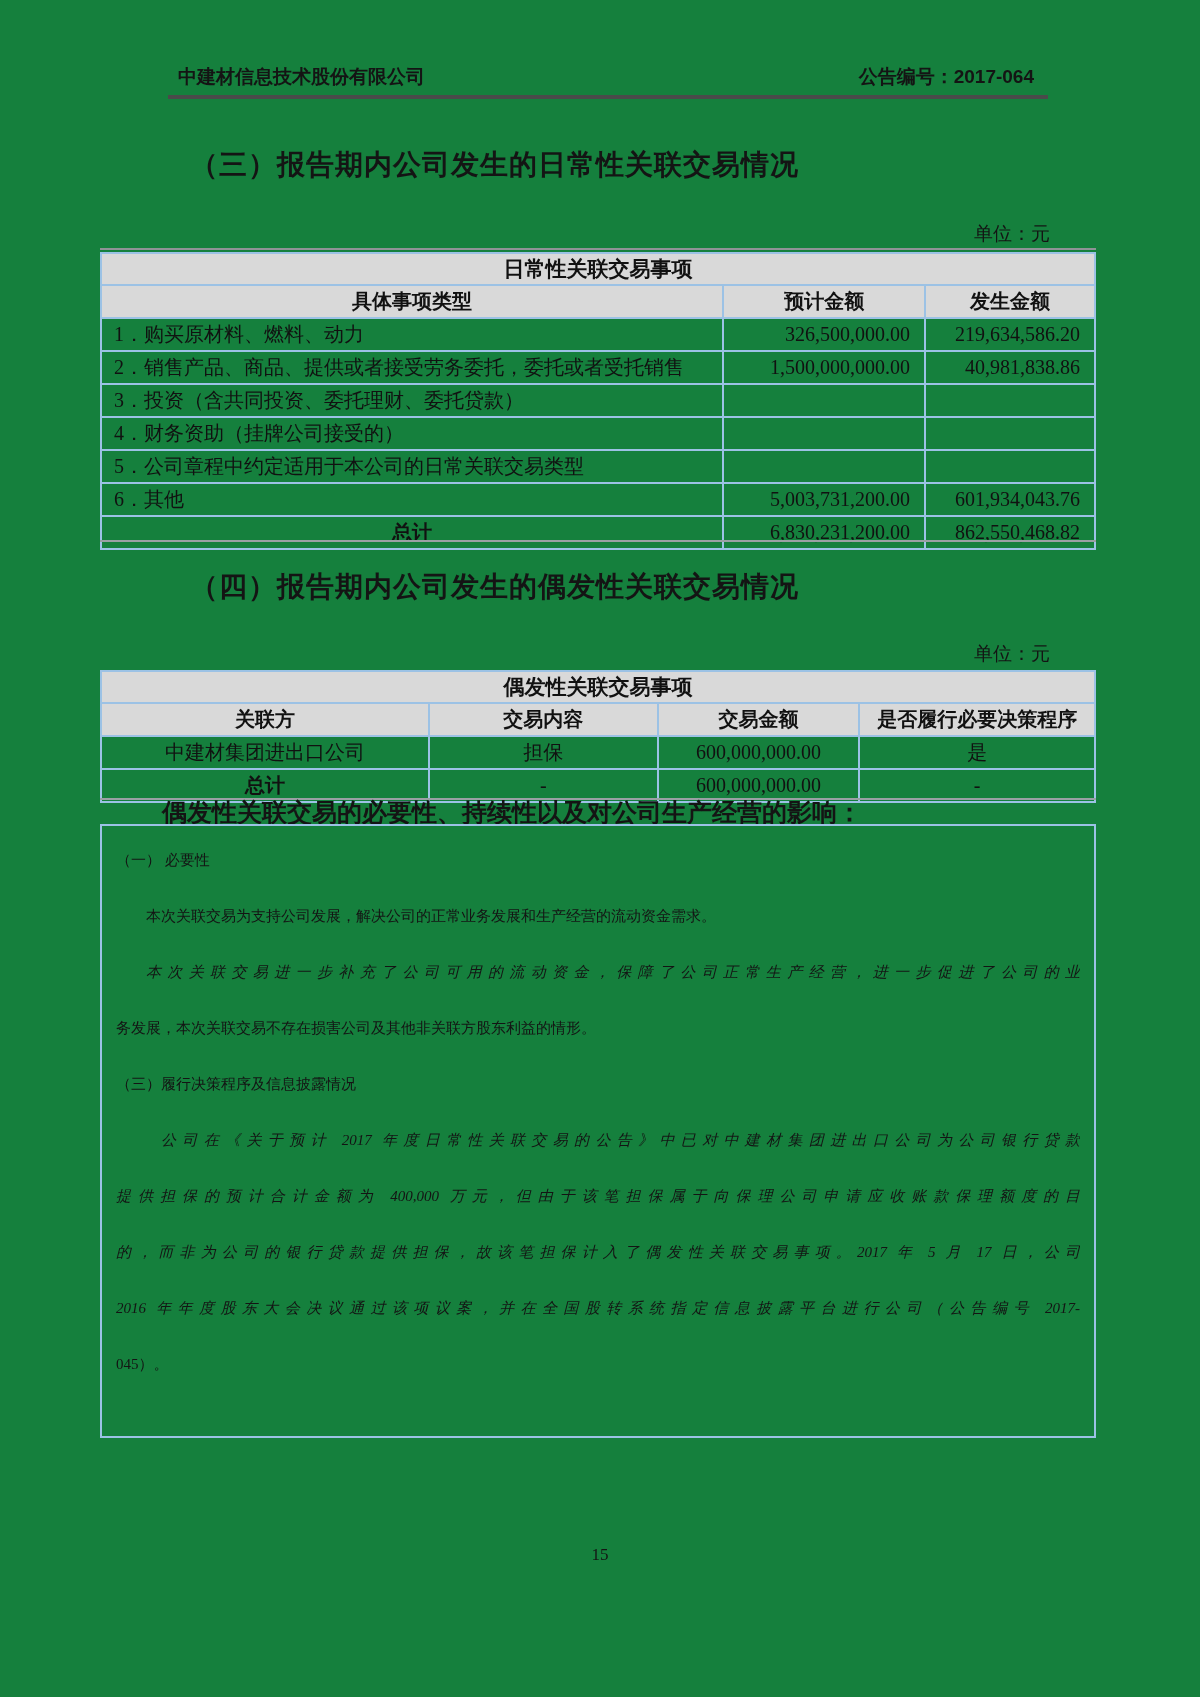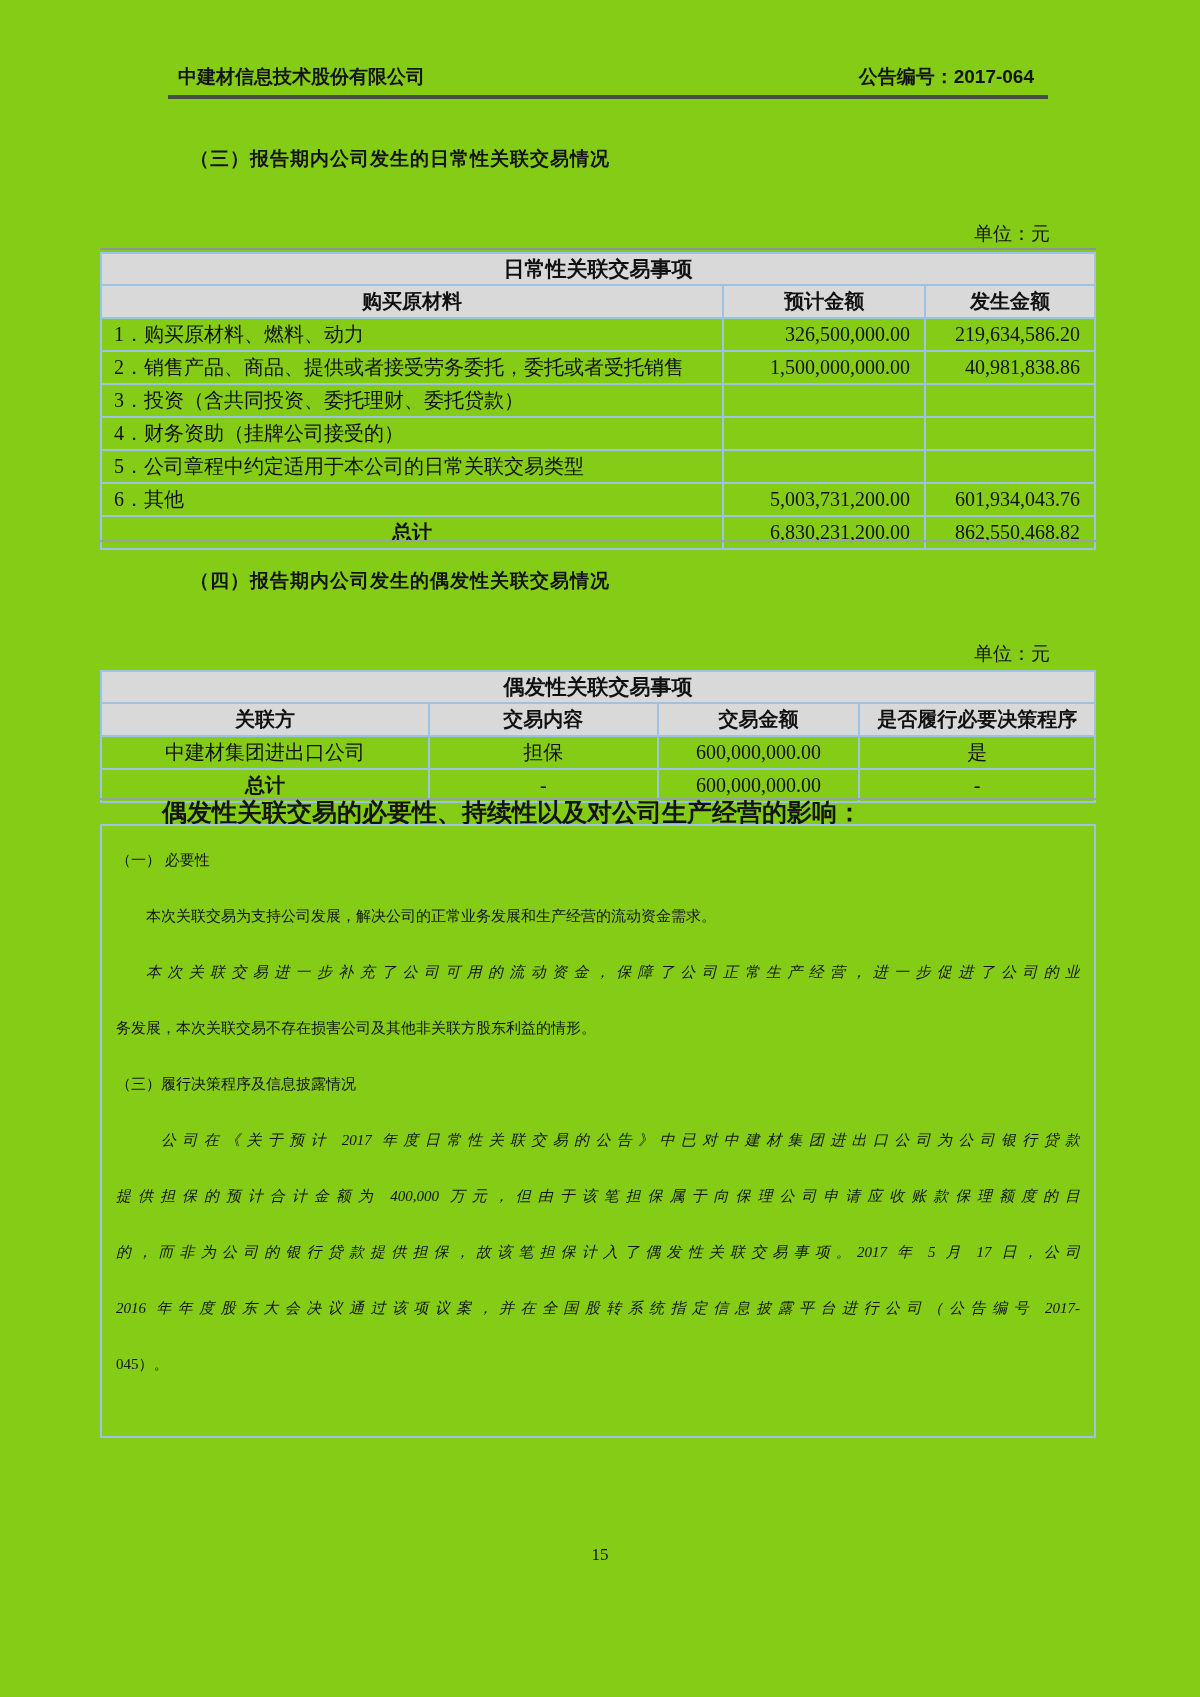--- a/index.html
+++ b/index.html
@@ -1,37 +1,37 @@
 <!DOCTYPE html>
 <html><head>
 <meta charset="utf-8">
 <style>
   html,body { margin:0; padding:0; background:#ffffff; }
   .page {
     position:relative; width:1200px; height:1697px; margin:0 auto;
-    background:#84cc16; color:#141414;
+    background:#15803d; color:#141414;
     font-family:"Liberation Serif", serif;
     overflow:hidden;
   }
 
   
   .hdr {
     position:absolute; left:168px; top:50px; width:880px; height:40px;
     border-bottom:4px solid #4a4a4a;
     display:flex; justify-content:space-between; align-items:flex-end;
     padding-bottom:5px; box-sizing:content-box;
     font-family:"Liberation Sans", sans-serif; font-weight:bold; font-size:19px;
   }
   .hdr .right { margin-right:14px; }
   .hdr .left  { margin-left:10px; }
 
   
   .sec-title {
     position:absolute; left:190px;
-    font-family:"Liberation Sans", sans-serif; font-weight:bold; font-size:19px;
+    font-family:"Liberation Sans", sans-serif; font-weight:bold; font-size:28px;
     letter-spacing:1px; white-space:nowrap;
   }
   #title3 { top:146px; }
   #title4 { top:568px; }
 
   
   .unit {
     position:absolute; left:100px; width:950px; text-align:right;
     font-size:19px; white-space:nowrap;
   }
@@ -115,21 +115,21 @@
     <colgroup>
         <col style="width:62.6%">
         <col style="width:20.3%">
         <col style="width:17.1%">
       </colgroup>
     <tbody>
         <tr class="cap">
       <td colspan="3">日常性关联交易事项</td>
     </tr>
     <tr class="hd">
-      <td>购买原材料</td>
+      <td>具体事项类型</td>
       <td>预计金额</td>
       <td>发生金额</td>
     </tr>
     <tr>
       <td class="c-item">1．购买原材料、燃料、动力</td>
       <td class="c-num">326,500,000.00</td>
       <td class="c-num">219,634,586.20</td>
     </tr>
     <tr>
       <td class="c-item">2．销售产品、商品、提供或者接受劳务委托，委托或者受托销售</td>

